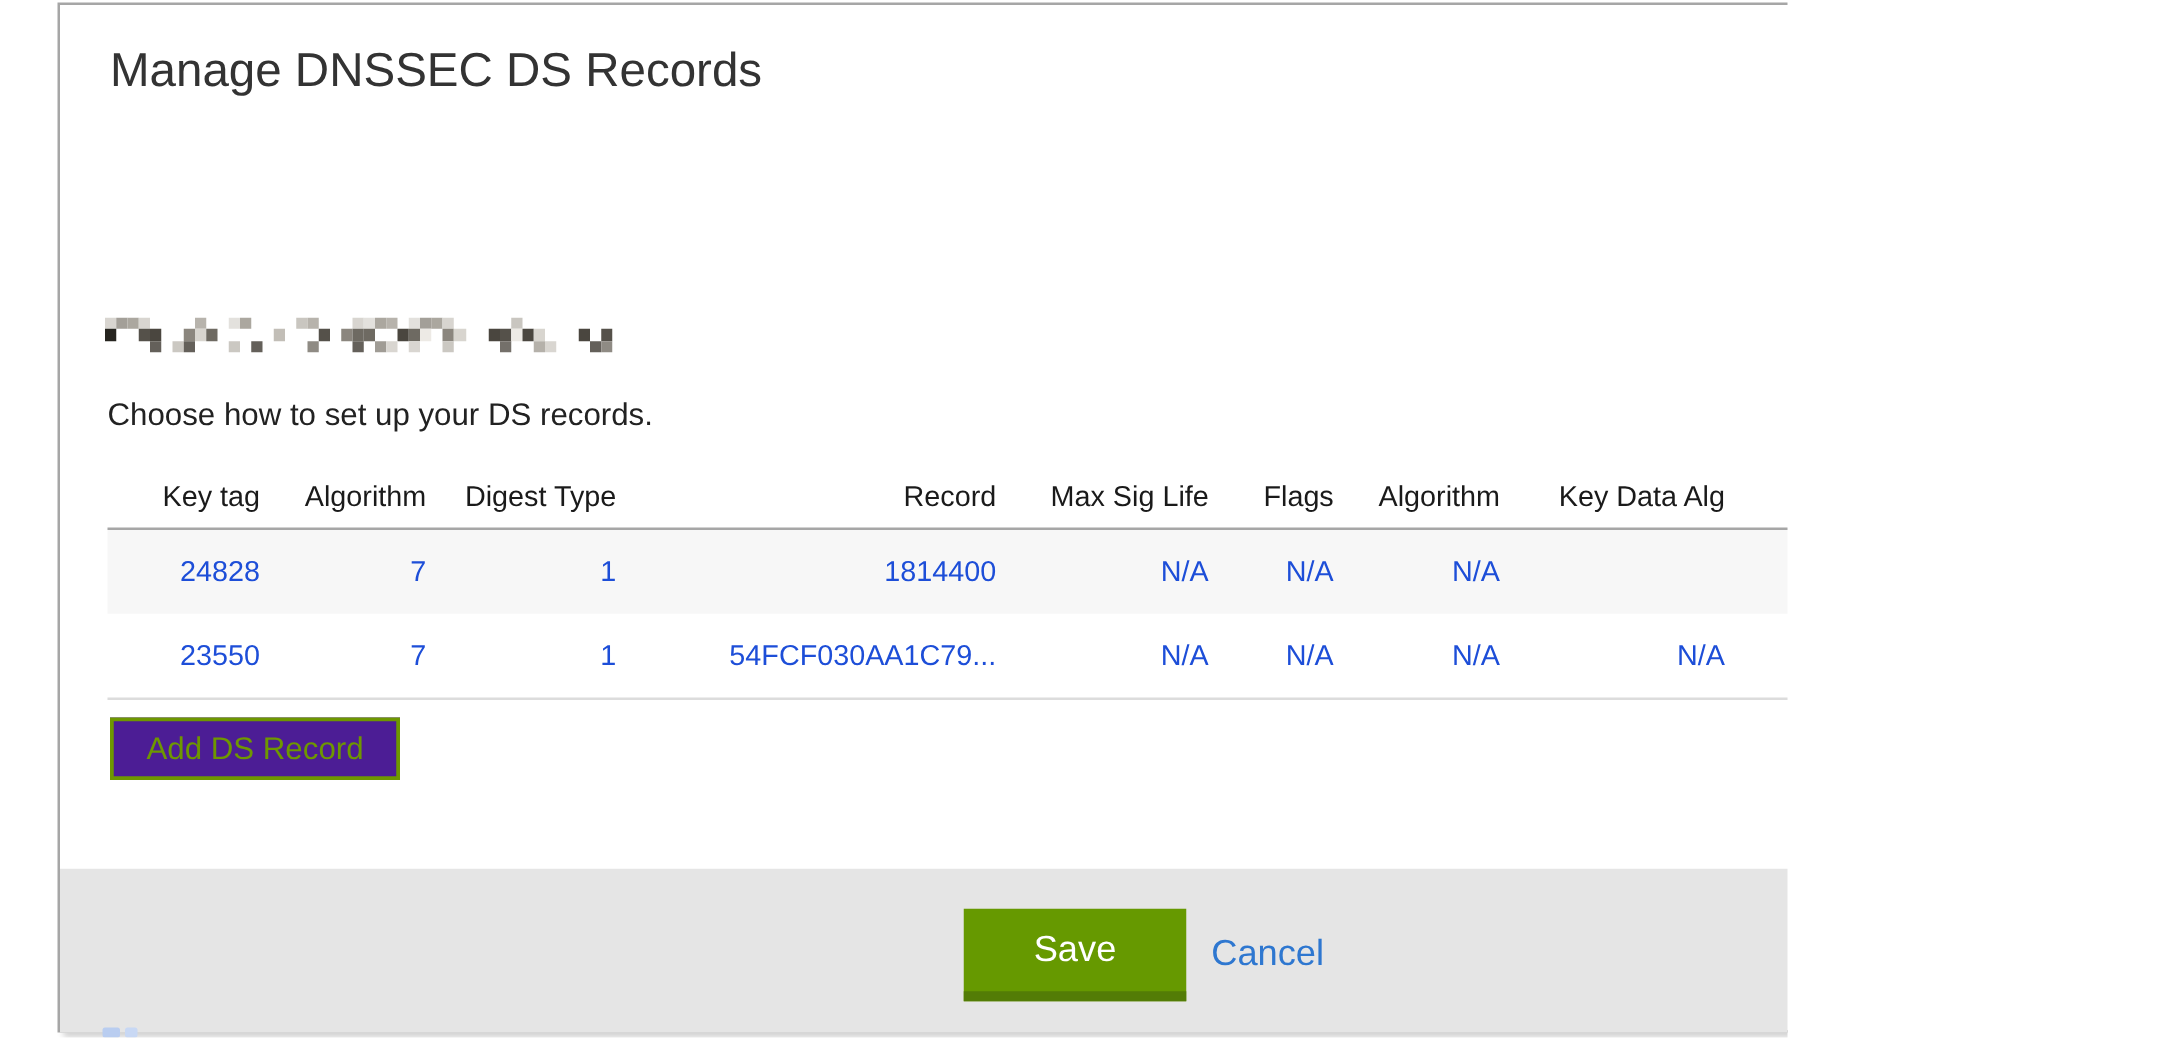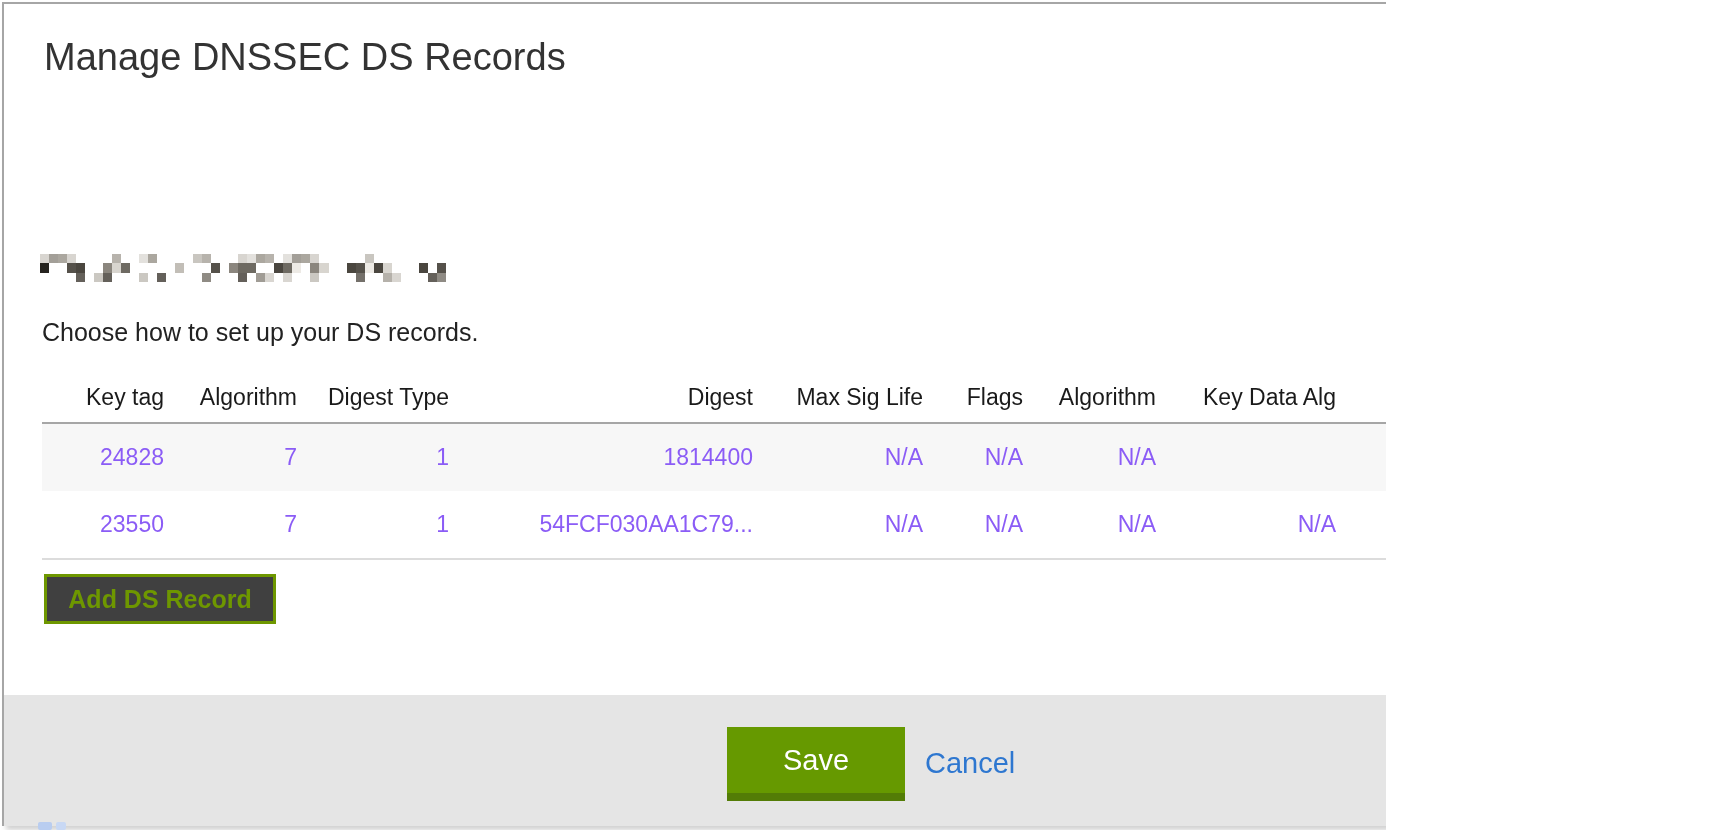--- a/index.html
+++ b/index.html
@@ -1,17 +1,17 @@
 <!DOCTYPE html>
 <html><head>
 <meta charset="utf-8">
 <style>
   * { margin:0; padding:0; box-sizing:border-box; }
   html,body { width:1734px; height:830px; background:#fff; font-family:"Liberation Sans", sans-serif; }
-  #stage { position:relative; width:1386px; height:830px; overflow:hidden; }
+  #stage { position:relative; width:1386px; height:830px; overflow:hidden;margin-left:44px; }
 
   .modal {
     position:absolute; left:2px; top:2px; width:1726px; height:824px;
     background:#ffffff; border:2px solid #a6a6a6;
     box-shadow:4px 4px 5px rgba(0,0,0,0.18);
   }
 
   .modal-title {
     position:absolute; left:40px; top:32px;
     font-size:38px; font-weight:400; color:#333333; letter-spacing:0px;
@@ -35,36 +35,36 @@
   }
 
   .ds-table {
     position:absolute; left:38px; top:368px; width:1610px;text-align:right;
   }
   .trow {
     display:grid;
     grid-template-columns:122px 133px 152px 304px 170px 100px 133px 180px 221px 95px;
     align-items:center;
   }
-  .trow > div { padding-left:14px; font-size:23px; color:#8b5cf6; white-space:nowrap; overflow:hidden; }
+  .trow > div { padding-left:14px; font-size:23px; color:#1d4ed8; white-space:nowrap; overflow:hidden; }
   .thead { height:50px; }
   .thead > div { color:#1a1a1a; }
   .head-sep { height:2px; background:#a6a6a6; width:100%; }
   .tbody-row { height:67px; }
   .row-alt { background:#f7f7f7; }
   .table-bottom { height:2px; background:#dcdcdc; width:100%; }
 
   .actions-cell { display:flex; align-items:center; justify-content:flex-end; padding-right:6px; gap:0px; }
   .icon-btn { width:44px; height:44px; display:flex; align-items:center; justify-content:center; cursor:pointer; }
 
   .add-btn {
     position:absolute; left:40px; top:570px; width:232px; height:50px;
-    background:#404040; border:3px solid #6e9700; color:#6e9700;
+    background:#4c1d95; border:3px solid #6e9700; color:#6e9700;
     font-size:25px; font-family:"Liberation Sans", sans-serif;
-    display:flex; align-items:center; justify-content:center; cursor:pointer;font-weight:bold;
+    display:flex; align-items:center; justify-content:center; cursor:pointer;
   }
 
   .annotation-box {
     position:absolute; left:1595px; top:424px; width:48px; height:127px;
     border:7px solid #ed1212; background:transparent; pointer-events:none; z-index:5;
   }
 
   .footer {
     position:absolute; left:0px; top:691px; width:100%; height:131px;
     background:#e5e5e5;
@@ -232,21 +232,21 @@
         <i style="width: 9.02222px; height: 9.33333px; background: rgb(143, 139, 132);"></i>
       </div>
 
     <div class="instruction">Choose how to set up your DS records.</div>
 
     <div class="ds-table">
       <div class="trow thead">
         <div>Key tag</div>
         <div>Algorithm</div>
         <div>Digest Type</div>
-        <div>Digest</div>
+        <div>Record</div>
         <div>Max Sig Life</div>
         <div>Flags</div>
         <div>Algorithm</div>
         <div>Key Data Alg</div>
         <div></div>
       </div>
       <div class="head-sep"></div>
 
       <div class="trow tbody-row row-alt">
         <div>24828</div>

